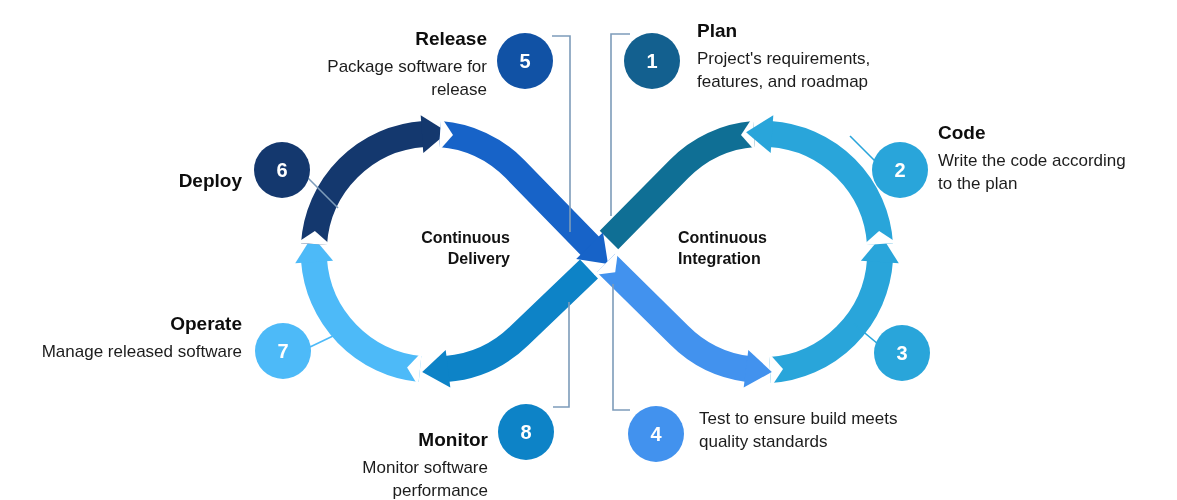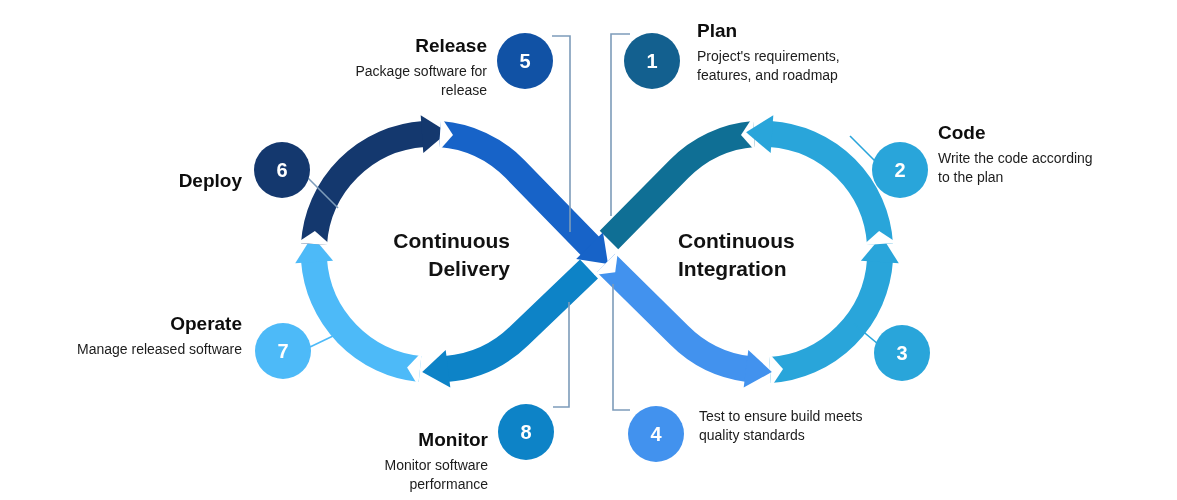--- a/index.html
+++ b/index.html
@@ -1,26 +1,26 @@
 <!DOCTYPE html>
 <html><head>
 <meta charset="utf-8">
 <style>
   html,body{margin:0;padding:0;background:#fff;}
   .canvas{position:relative;width:1177px;height:500px;background:#ffffff;overflow:hidden;
           font-family:"Liberation Sans","DejaVu Sans",sans-serif;}
   #loop-svg{position:absolute;left:0;top:0;}
   .stage{position:absolute;color:#1c1c1c;}
   .stage .title{font-size:19px;font-weight:bold;color:#0d0d0d;margin-bottom:5px;}
-  .stage .desc{font-size:14px;line-height:1.38;white-space:pre-line;}
+  .stage .desc{font-size:17px;line-height:1.38;white-space:pre-line;}
   .stage.align-right{text-align:right;}
   .badge{position:absolute;width:56px;height:56px;border-radius:50%;
          display:flex;align-items:center;justify-content:center;
          color:#fff;font-size:20px;font-weight:bold;}
-  .loop-label{position:absolute;font-size:21px;font-weight:bold;color:#121212;
+  .loop-label{position:absolute;font-size:16px;font-weight:bold;color:#121212;
               line-height:1.32;white-space:pre-line;}
   .loop-label.left{text-align:right;}
 </style>
 </head>
 <body>
 
 <div class="canvas">
 
   <svg id="loop-svg" width="1177" height="500" viewBox="0 0 1177 500">
     <g id="segments">
@@ -71,21 +71,21 @@
   </div>
   <div class="stage" style="left:697px;top:20px;width:250px;">
     <div class="title">Plan</div>
     <div class="desc">Project's requirements,
 features, and roadmap</div>
   </div>
   <div class="stage" style="left:699px;top:407px;width:260px;">
     <div class="desc">Test to ensure build meets
 quality standards</div>
   </div>
-  <div class="stage align-right" style="right:690px;top:35px;width:250px;">
+  <div class="stage align-right" style="right:690px;top:28px;width:250px;">
     <div class="title">Release</div>
     <div class="desc">Package software for
 release</div>
   </div>
   <div class="stage align-right" style="right:935px;top:126px;width:220px;margin-top:44px;">
     <div class="title">Deploy</div>
   </div>
   <div class="stage align-right" style="right:935px;top:313px;width:240px;">
     <div class="title">Operate</div>
     <div class="desc">Manage released software</div>

